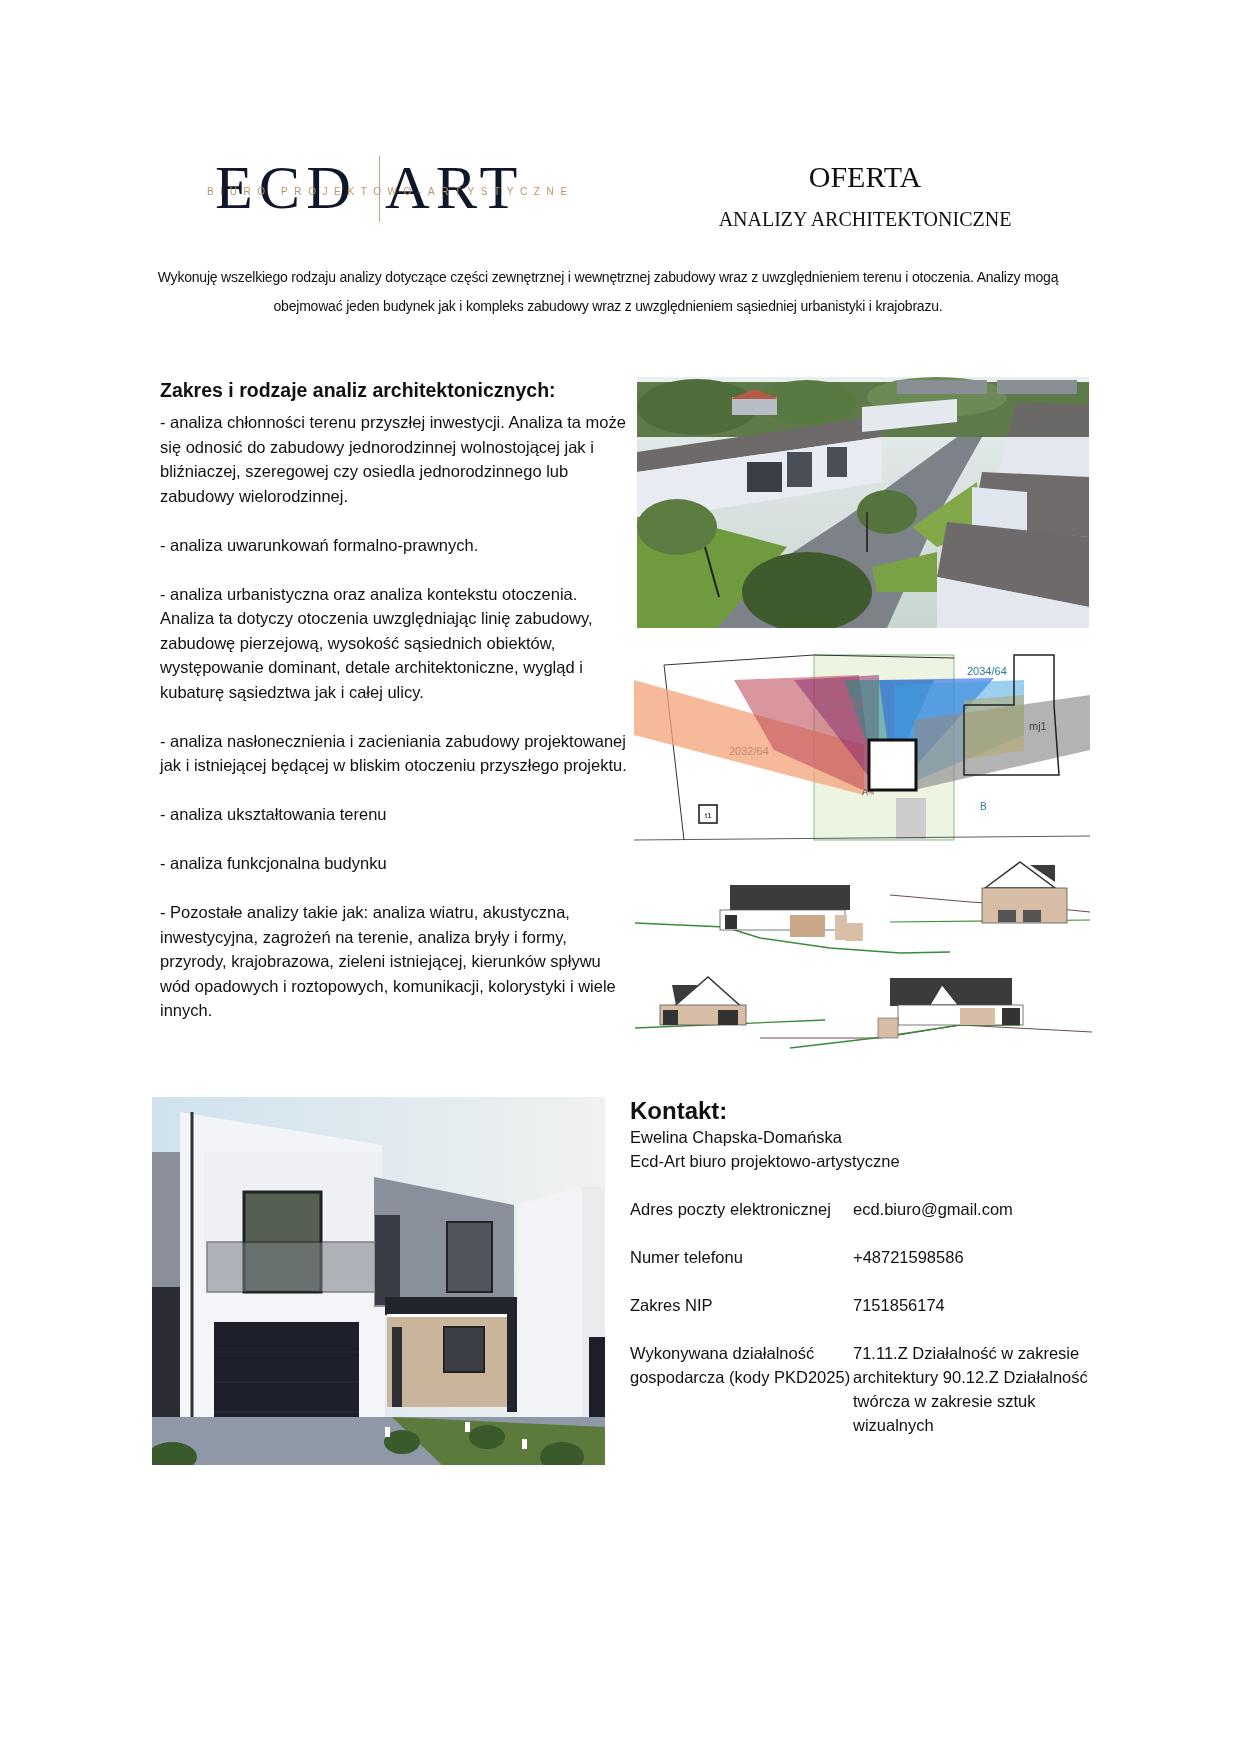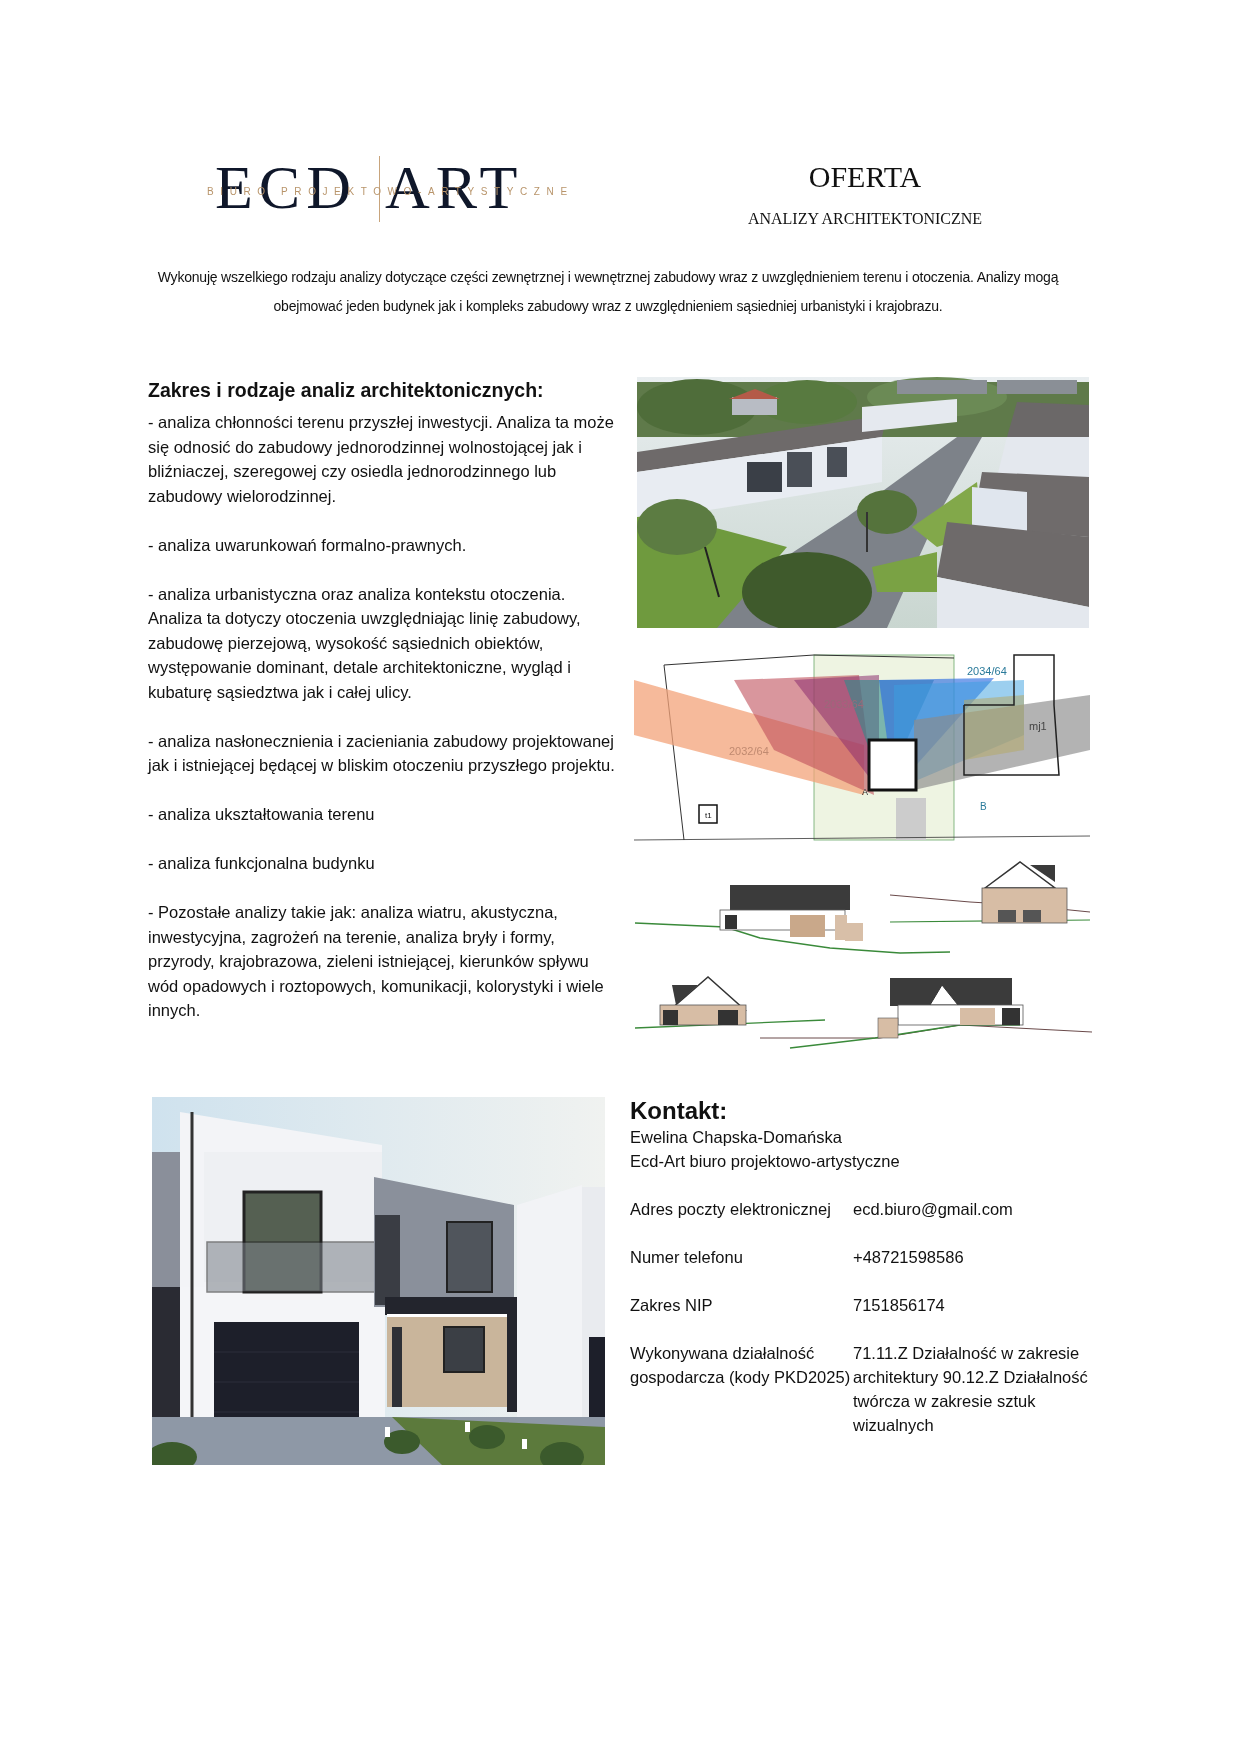--- a/index.html
+++ b/index.html
@@ -8,25 +8,25 @@
   
   .logo { left: 195px; top: 150px; width: 360px; height: 80px; }
   .logo-big { position: absolute; top: 2px; font-family: "Liberation Serif", "DejaVu Serif", serif; font-size: 62px; color: #0f172a; letter-spacing: 6px; line-height: 70px; font-weight: normal; }
   .logo-left { left: 20px; }
   .logo-right { left: 190px; }
   .logo-bar { position: absolute; left: 184px; top: 6px; width: 1px; height: 66px; background: #c8a47c; }
   .logo-sub { position: absolute; left: 12px; top: 36px; font-size: 10px; letter-spacing: 6.6px; color: #b8946a; white-space: nowrap; font-family: "Liberation Sans", sans-serif; background: transparent; }
   
   .title { left: 680px; top: 148px; width: 370px; text-align: center; font-family: "Liberation Serif", "DejaVu Serif", serif; }
   .title h1 { margin: 12px; font-size: 30px; font-weight: normal; line-height: 34px; }
-  .title h2 { margin: 4px 0 0 0; font-size: 16px; font-weight: normal; line-height: 26px; }
+  .title h2 { margin: 4px 0 0 0; font-size: 20px; font-weight: normal; line-height: 26px; }
   
   .intro { left: 133px; top: 263px; width: 950px; text-align: center; font-size: 14px; line-height: 29px; font-family: "Liberation Sans", sans-serif; letter-spacing: -0.2px; }
   
-  .scope { left: 148px; top: 376px; width: 470px; font-size: 16.5px; line-height: 24.5px; }
+  .scope { left: 160px; top: 376px; width: 470px; font-size: 16.5px; line-height: 24.5px; }
   .scope h3 { margin: 0 0 6px 0; font-size: 19.5px; font-weight: bold; line-height: 28px; }
   .scope p { margin: 0 0 24.5px 0; }
   
   .img { overflow: hidden; }
   .img1 { left: 637px; top: 377px; width: 452px; height: 251px; }
   .img2 { left: 634px; top: 640px; width: 456px; height: 206px; }
   .img3 { left: 630px; top: 860px; width: 462px; height: 200px; }
   .img4 { left: 152px; top: 1097px; width: 453px; height: 368px; }
   
   .contact { left: 630px; top: 1097px; width: 460px; font-size: 16.5px; line-height: 24px; }

